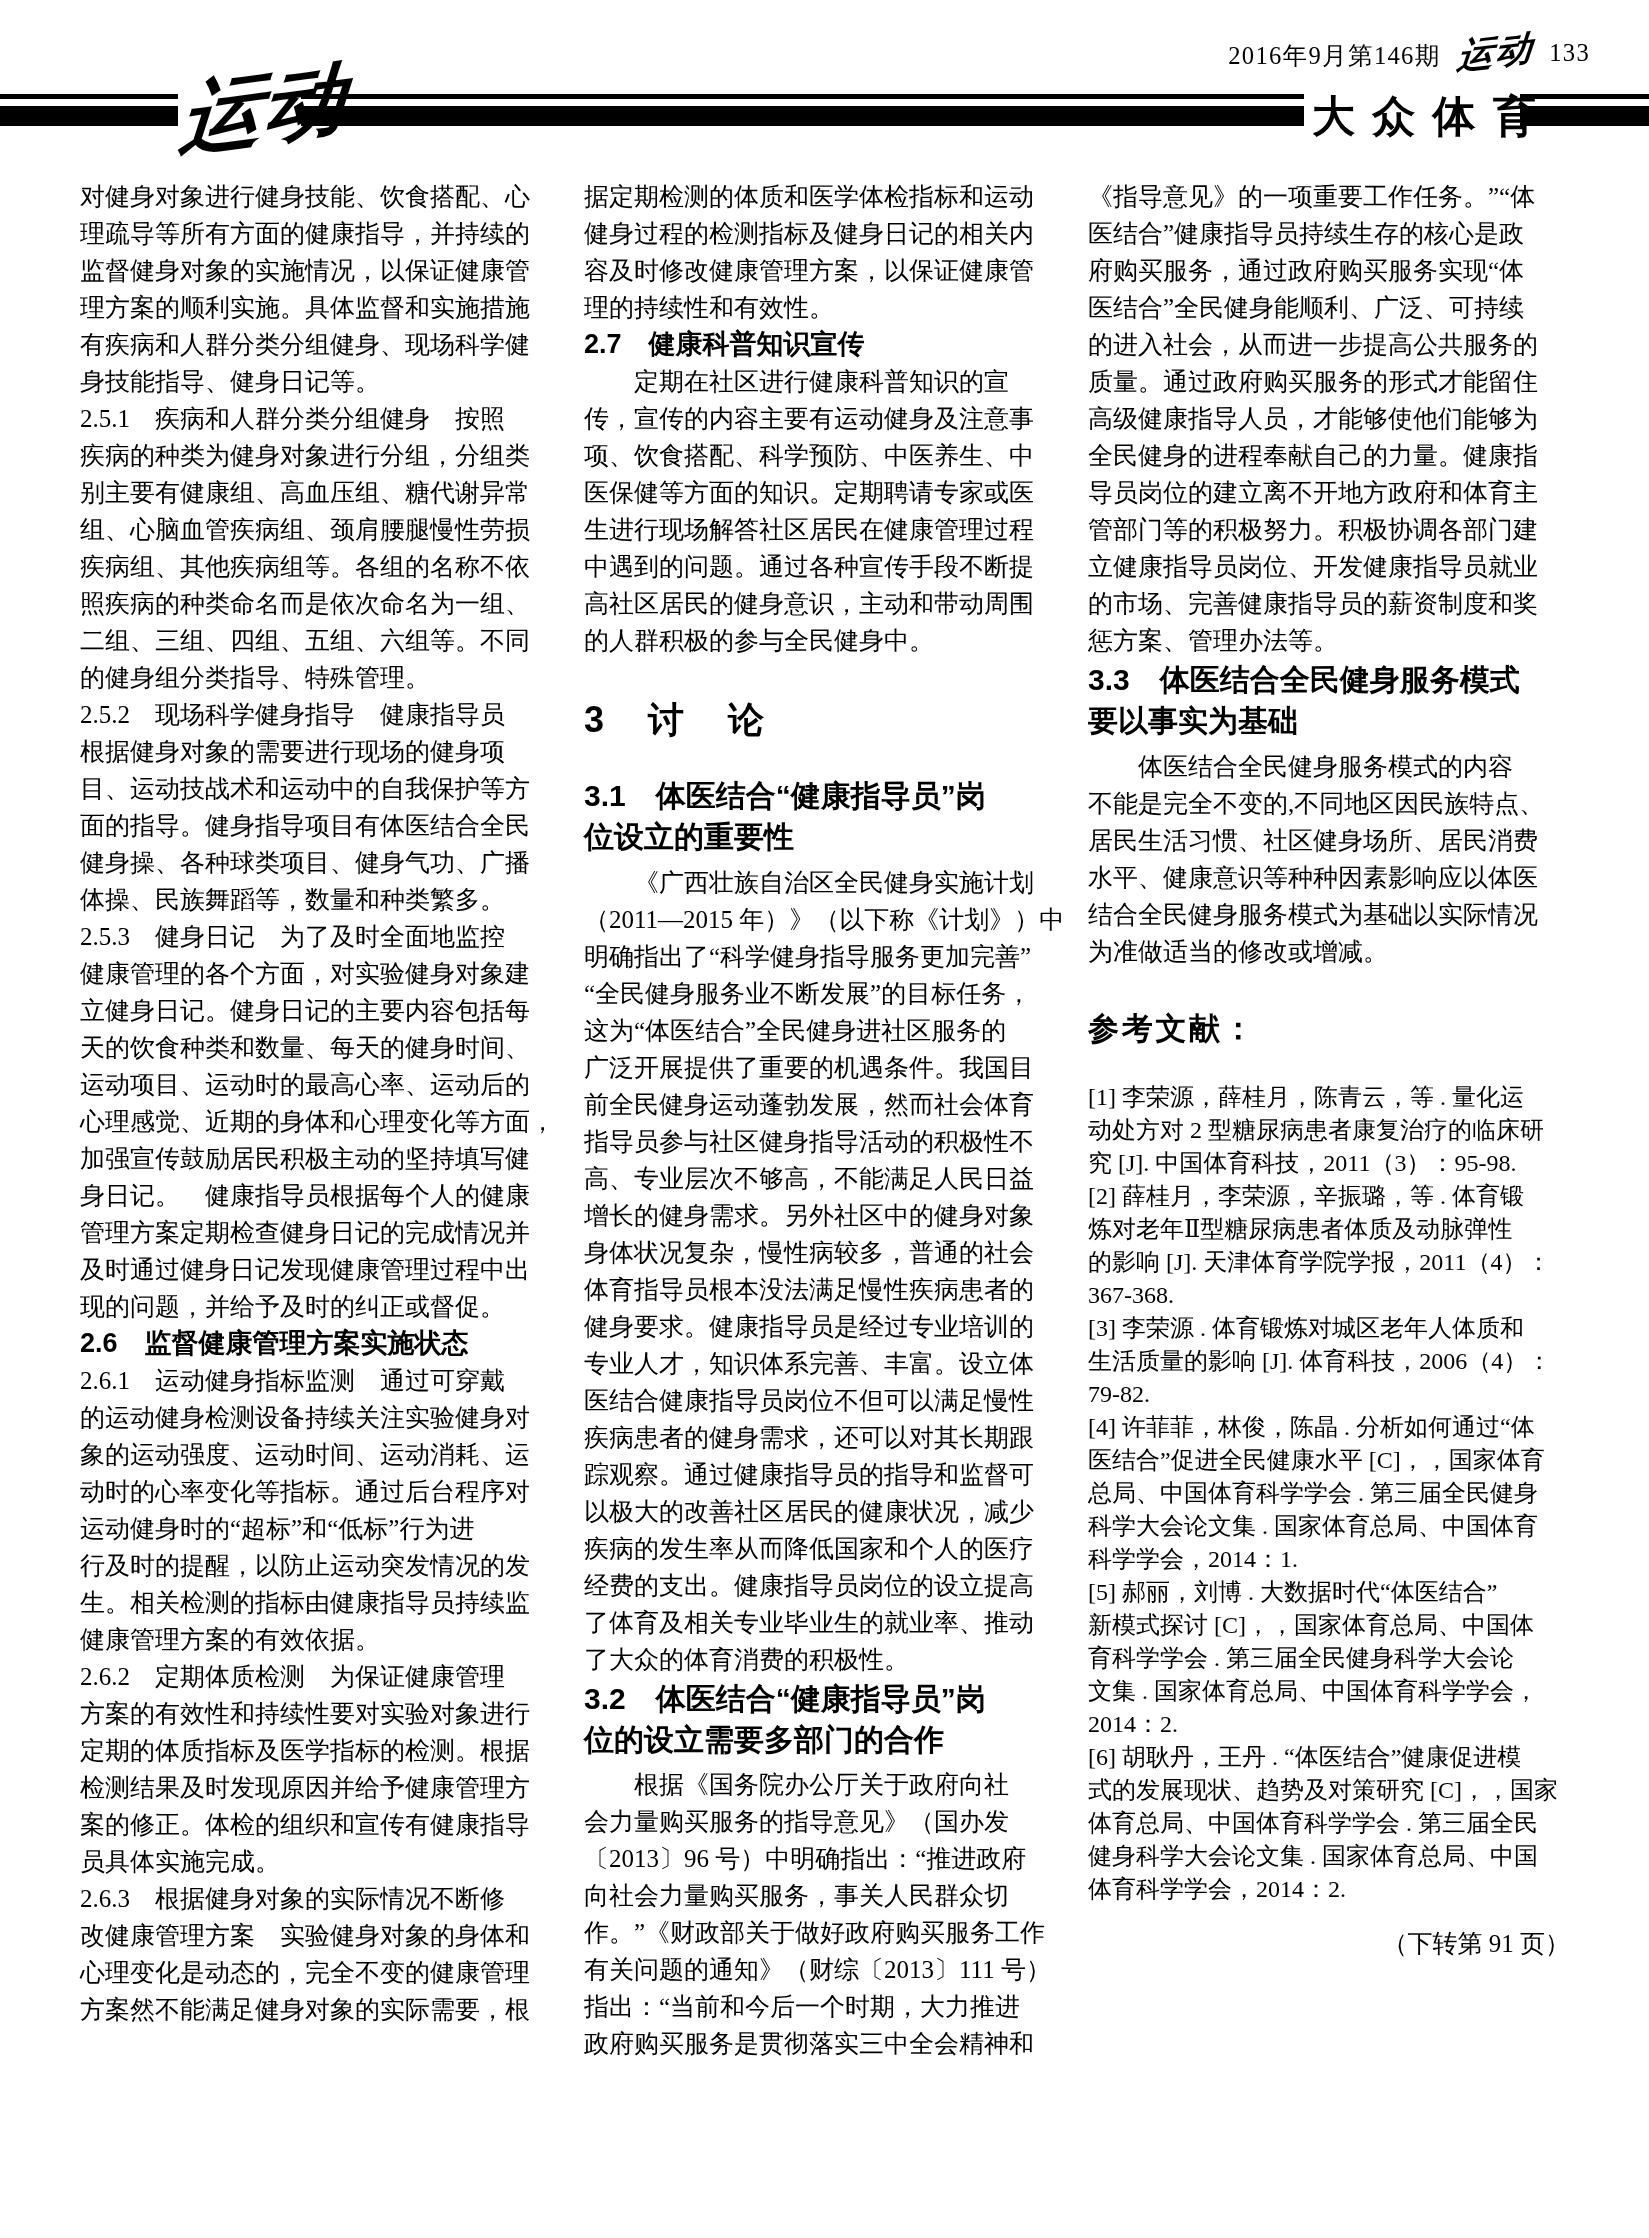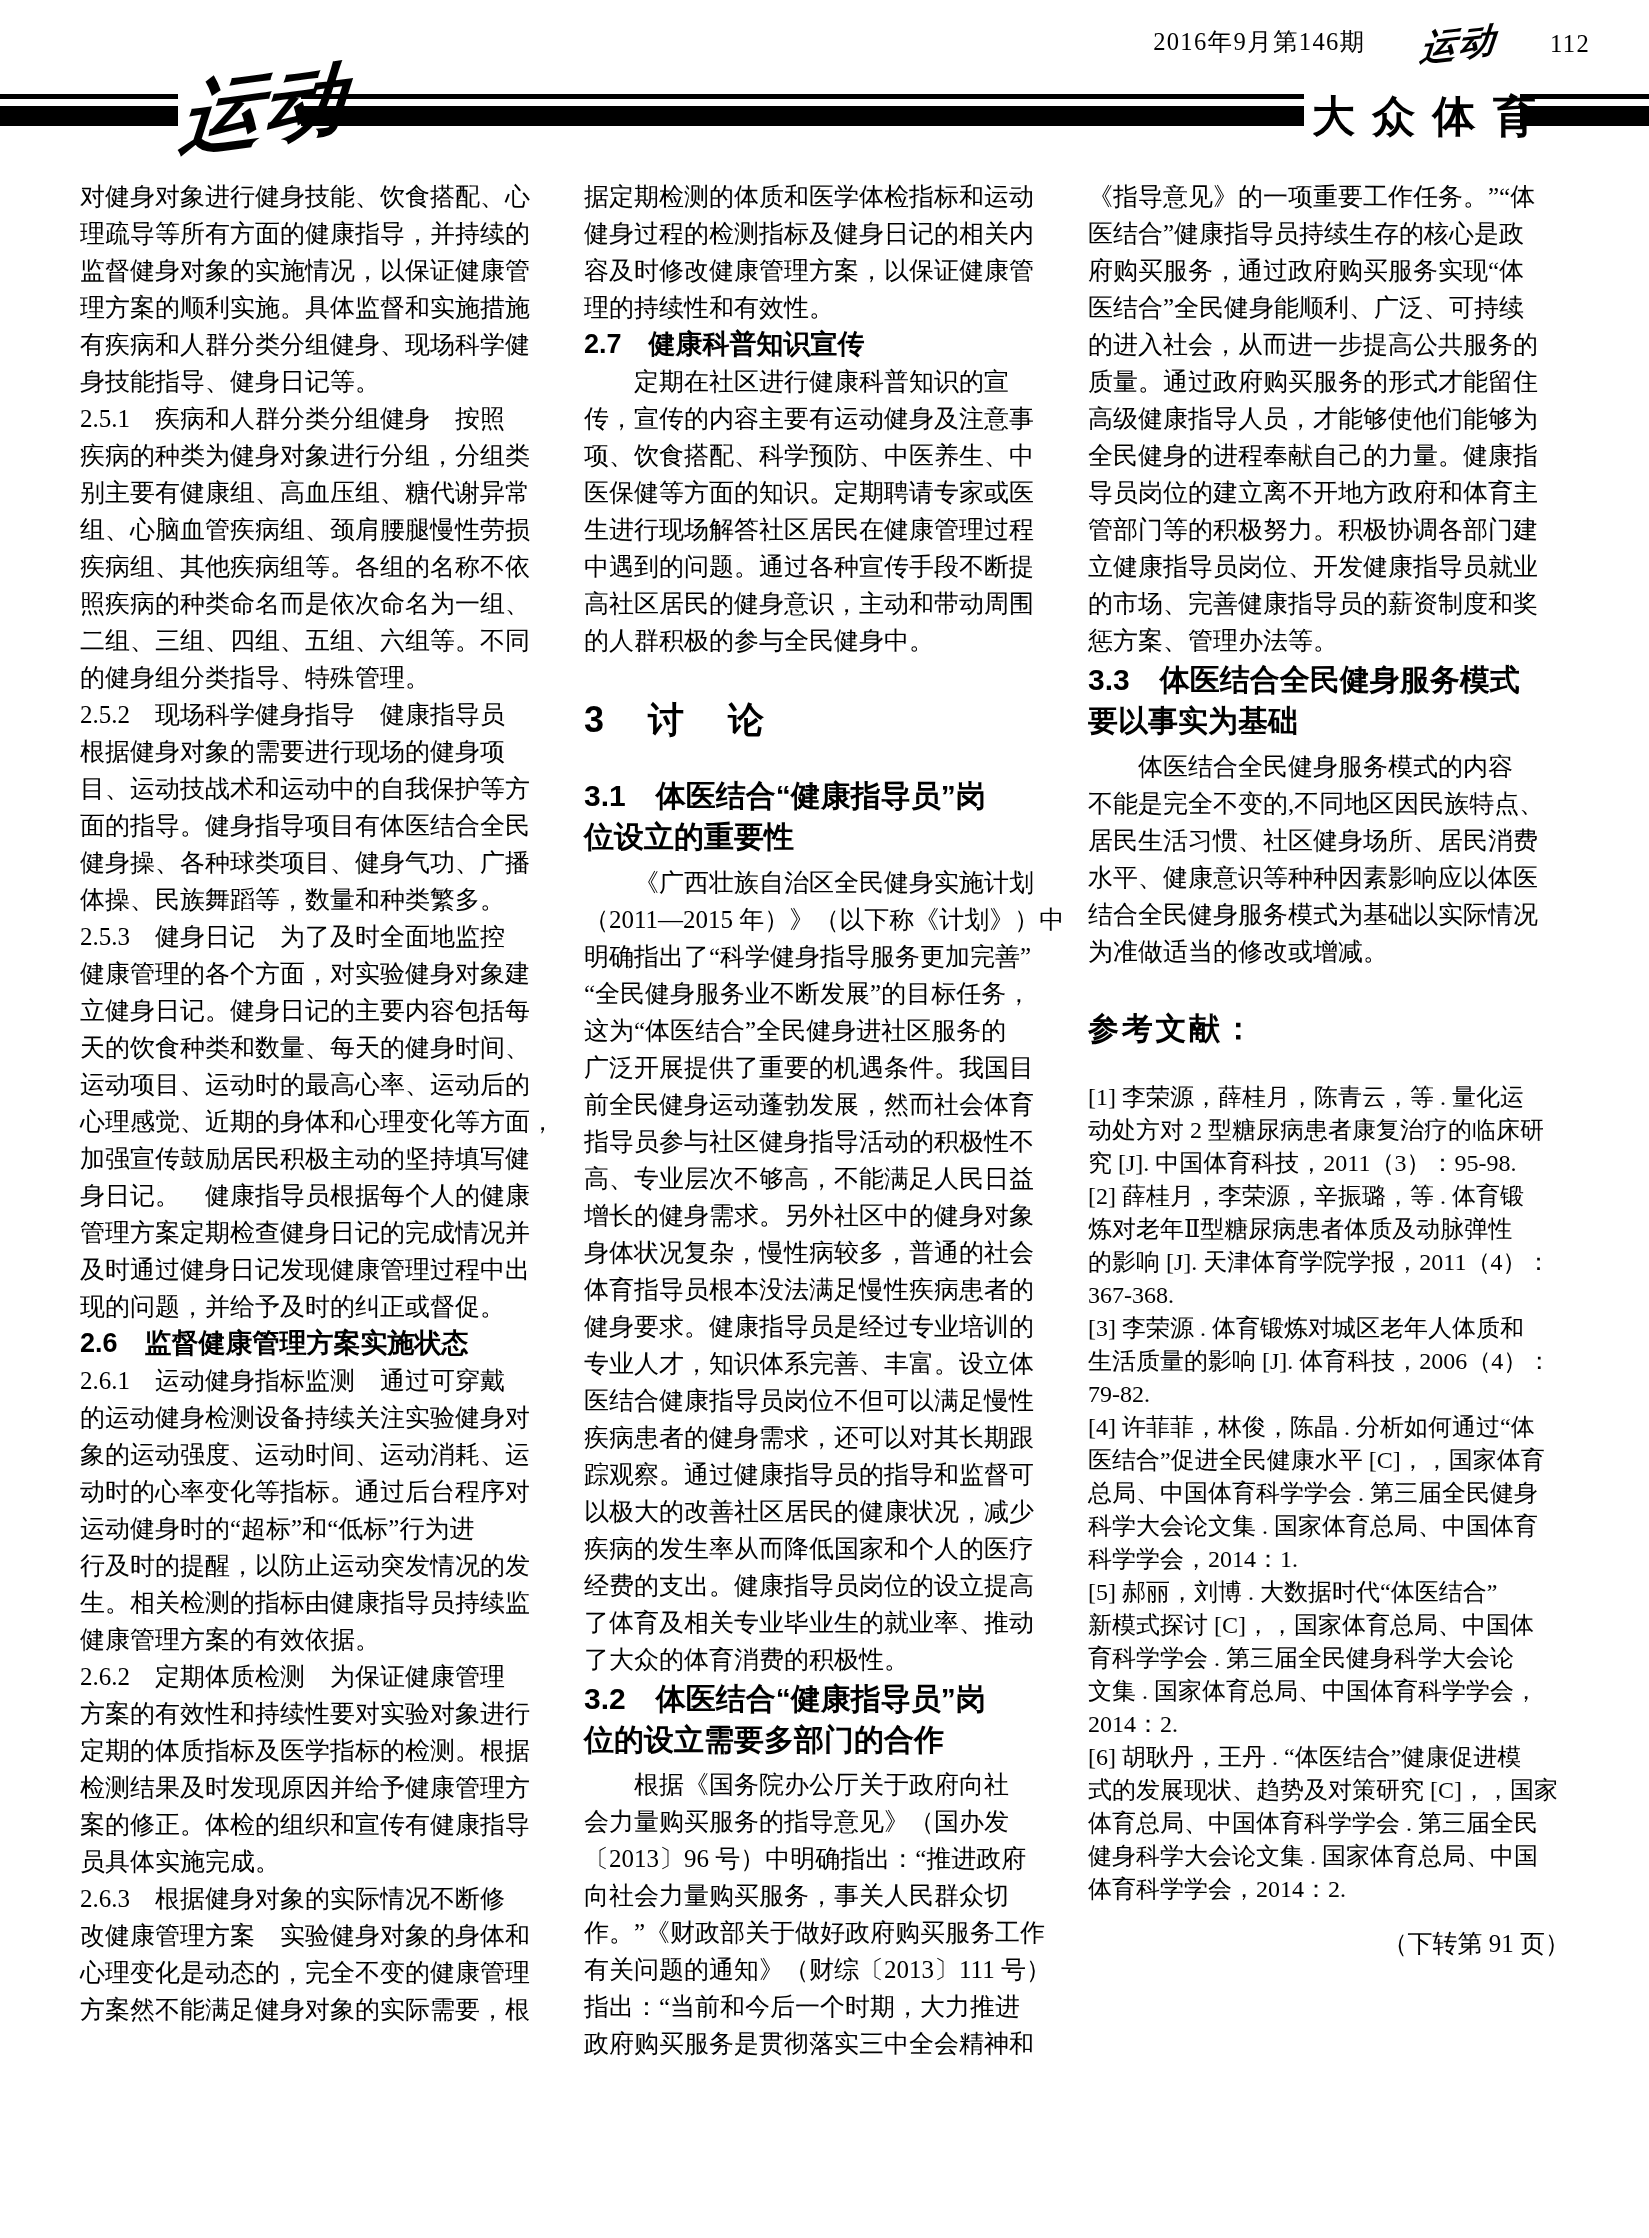--- a/index.html
+++ b/index.html
@@ -4,22 +4,22 @@
 <style>
   html,body { margin:0; padding:0; background:#888; }
   .page {
     position:relative; width:1649px; height:2239px;
     background:#ffffff; color:#000;
     font-family:"Liberation Serif","DejaVu Serif",serif;
     overflow:hidden;
   }
   
   .header-meta {
-    position:absolute; top:25px; left:0; width:1590px;
-    display:flex; justify-content:flex-end; align-items:flex-end; gap:55px;
+    position:absolute; top:39px; left:0; width:1590px;
+    display:flex; justify-content:flex-end; align-items:flex-start; gap:17px;
     font-size:24.6px; letter-spacing:1.3px;
   }
   .logo-small {
     font-weight:bold; font-style:italic; font-size:36px; line-height:27px;
     transform:skewX(-12deg) rotate(-7deg); display:inline-block;
   }
   .rule { position:absolute; background:#000; }
   .rule.thin  { top:94px; height:4.7px; }
   .rule.thick { top:106px; height:20px; }
   .r-a { left:0;     width:178px;  }
@@ -66,21 +66,21 @@
   .line.note { text-align:right; margin-top:19px; }
 </style>
 </head>
 <body>
 
 <div class="page">
 
   <div class="header-meta">
     <span>2016年9月第146期</span>
     <span class="logo-small">运动</span>
-    <span>112</span>
+    <span>133</span>
   </div>
 
   <div class="rule thin r-a"></div>
   <div class="rule thin r-b"></div>
   <div class="rule thin r-c"></div>
   <div class="rule thick r-a"></div>
   <div class="rule thick r-b"></div>
   <div class="rule thick r-c"></div>
 
   <div class="logo-big">运动</div>

